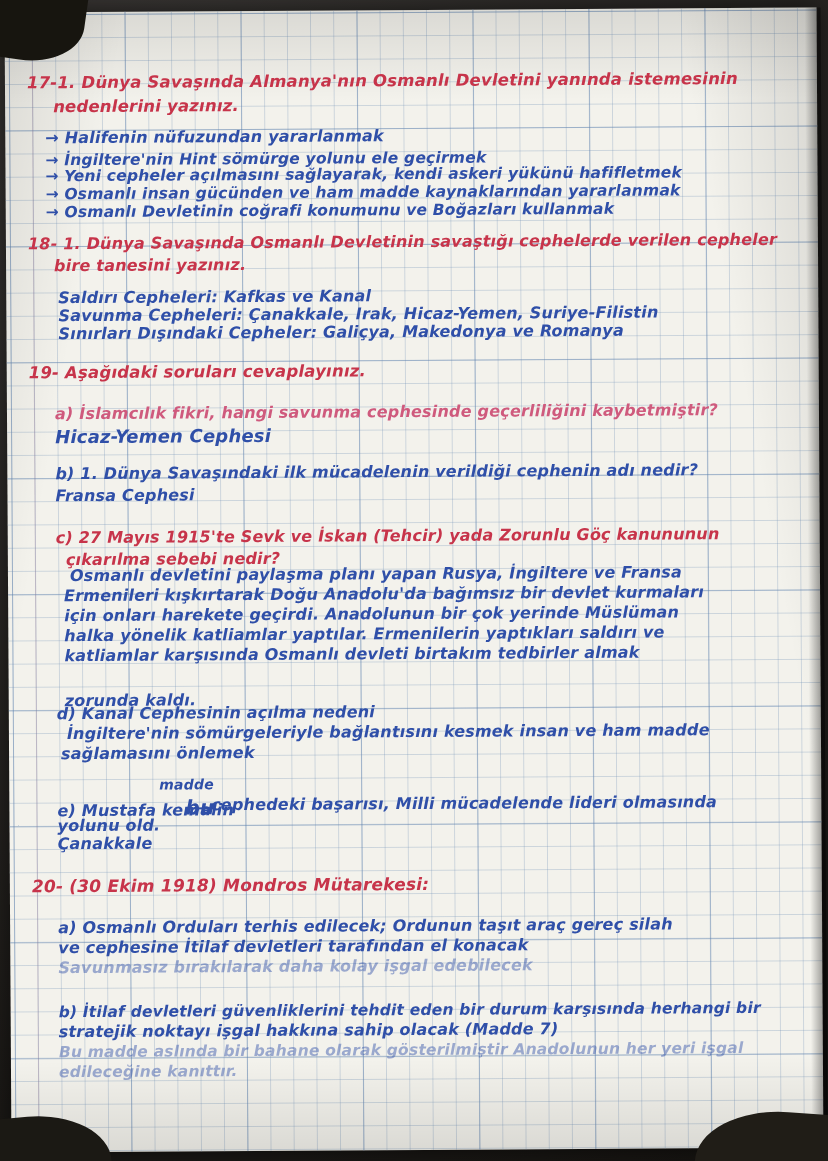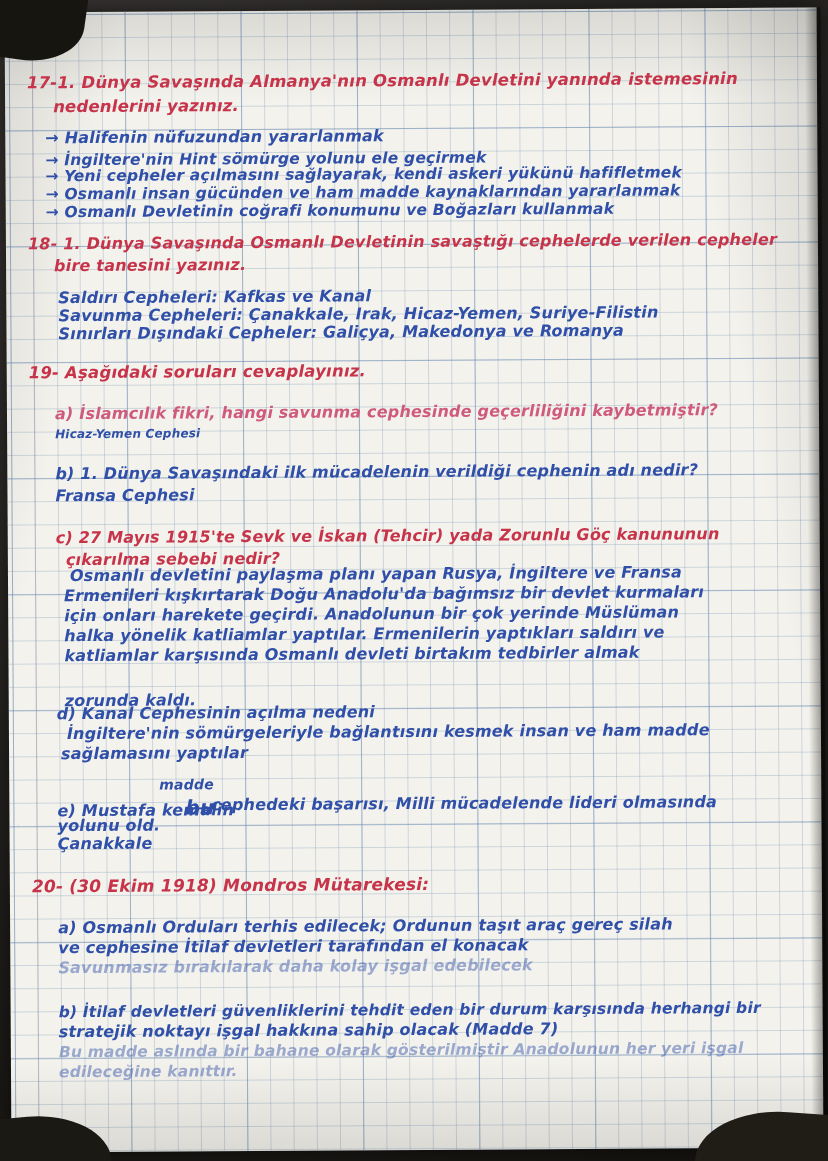--- a/index.html
+++ b/index.html
@@ -153,34 +153,34 @@
         <div class="ln blue" style="left: 40px; top: 156px; font-size: 15.5px;">→ Yeni cepheler açılmasını sağlayarak, kendi askeri yükünü hafifletmek</div>
         <div class="ln blue" style="left: 40px; top: 174px; font-size: 15.5px;">→ Osmanlı insan gücünden ve ham madde kaynaklarından yararlanmak</div>
         <div class="ln blue" style="left: 40px; top: 192px; font-size: 15.5px;">→ Osmanlı Devletinin coğrafi konumunu ve Boğazları kullanmak</div>
         <div class="ln red" style="left: 22px; top: 224px; font-size: 16px;">18- 1. Dünya Savaşında Osmanlı Devletinin savaştığı cephelerde verilen cepheler</div>
         <div class="ln red" style="left: 48px; top: 246px; font-size: 16px;">bire tanesini yazınız.</div>
         <div class="ln blue" style="left: 52px; top: 278px; font-size: 16px;">Saldırı Cepheleri: Kafkas ve Kanal</div>
         <div class="ln blue" style="left: 52px; top: 296px; font-size: 16px;">Savunma Cepheleri: Çanakkale, Irak, Hicaz-Yemen, Suriye-Filistin</div>
         <div class="ln blue" style="left: 52px; top: 314px; font-size: 16px;">Sınırları Dışındaki Cepheler: Galiçya, Makedonya ve Romanya</div>
         <div class="ln red" style="left: 22px; top: 352px; font-size: 16.5px;">19- Aşağıdaki soruları cevaplayınız.</div>
         <div class="ln pink" style="left: 48px; top: 394px; font-size: 16px;">a) İslamcılık fikri, hangi savunma cephesinde geçerliliğini kaybetmiştir?</div>
-        <div class="ln blue" style="left: 48px; top: 416px; font-size: 12px;">Hicaz-Yemen Cephesi</div>
+        <div class="ln blue" style="left: 48px; top: 416px; font-size: 18px;">Hicaz-Yemen Cephesi</div>
         <div class="ln blue" style="left: 48px; top: 454px; font-size: 16px;">b) 1. Dünya Savaşındaki ilk mücadelenin verildiği cephenin adı nedir?</div>
         <div class="ln blue" style="left: 48px; top: 476px; font-size: 16px;">Fransa Cephesi</div>
         <div class="ln red" style="left: 48px; top: 518px; font-size: 16px;">c) 27 Mayıs 1915'te Sevk ve İskan (Tehcir) yada Zorunlu Göç kanununun</div>
         <div class="ln red" style="left: 58px; top: 540px; font-size: 16px;">çıkarılma sebebi nedir?</div>
         <div class="ln blue" style="left: 62px; top: 556px; font-size: 16px;">Osmanlı devletini paylaşma planı yapan Rusya, İngiltere ve Fransa</div>
         <div class="ln blue" style="left: 56px; top: 576px; font-size: 16px;">Ermenileri kışkırtarak Doğu Anadolu'da bağımsız bir devlet kurmaları</div>
         <div class="ln blue" style="left: 56px; top: 596px; font-size: 16px;">için onları harekete geçirdi. Anadolunun bir çok yerinde Müslüman</div>
         <div class="ln blue" style="left: 56px; top: 616px; font-size: 16px;">halka yönelik katliamlar yaptılar. Ermenilerin yaptıkları saldırı ve</div>
         <div class="ln blue" style="left: 56px; top: 636px; font-size: 16px;">katliamlar karşısında Osmanlı devleti birtakım tedbirler almak</div>
         <div class="ln blue" style="left: 56px; top: 656px; font-size: 16px; margin-top: 25px;">zorunda kaldı.</div>
         <div class="ln blue" style="left: 48px; top: 694px; font-size: 16px;">d) Kanal Cephesinin açılma nedeni</div>
         <div class="ln blue" style="left: 58px; top: 714px; font-size: 16px;">İngiltere'nin sömürgeleriyle bağlantısını kesmek insan ve ham madde</div>
-        <div class="ln blue" style="left: 52px; top: 734px; font-size: 16px;">sağlamasını yaptılar</div>
+        <div class="ln blue" style="left: 52px; top: 734px; font-size: 16px;">sağlamasını önlemek</div>
         <div class="ln blue" style="left: 150px; top: 766px; font-size: 14px;">madde</div>
         <div class="ln blue" style="left: 48px; top: 751px; font-size: 16px; margin-top: 40px;">e) Mustafa kemalin </div>
         <div class="ln blue strike" style="left: 176px; top: 786px; font-size: 20px;">bu</div>
         <div class="ln blue" style="left: 196px; top: 786px; font-size: 16px;"> cephedeki başarısı, Milli mücadelende lideri olmasında</div>
         <div class="ln blue" style="left: 48px; top: 806px; font-size: 16px;">yolunu old.</div>
         <div class="ln blue" style="left: 48px; top: 824px; font-size: 16px;">Çanakkale</div>
         <div class="ln red" style="left: 22px; top: 866px; font-size: 17px;">20- (30 Ekim 1918) Mondros Mütarekesi:</div>
         <div class="ln blue" style="left: 48px; top: 908px; font-size: 16px;">a) Osmanlı Orduları terhis edilecek; Ordunun taşıt araç gereç silah</div>
         <div class="ln blue" style="left: 48px; top: 928px; font-size: 16px;">ve cephesine İtilaf devletleri tarafından el konacak</div>
         <div class="ln blue faded" style="left: 48px; top: 948px; font-size: 16px;">Savunmasız bırakılarak daha kolay işgal edebilecek</div>

